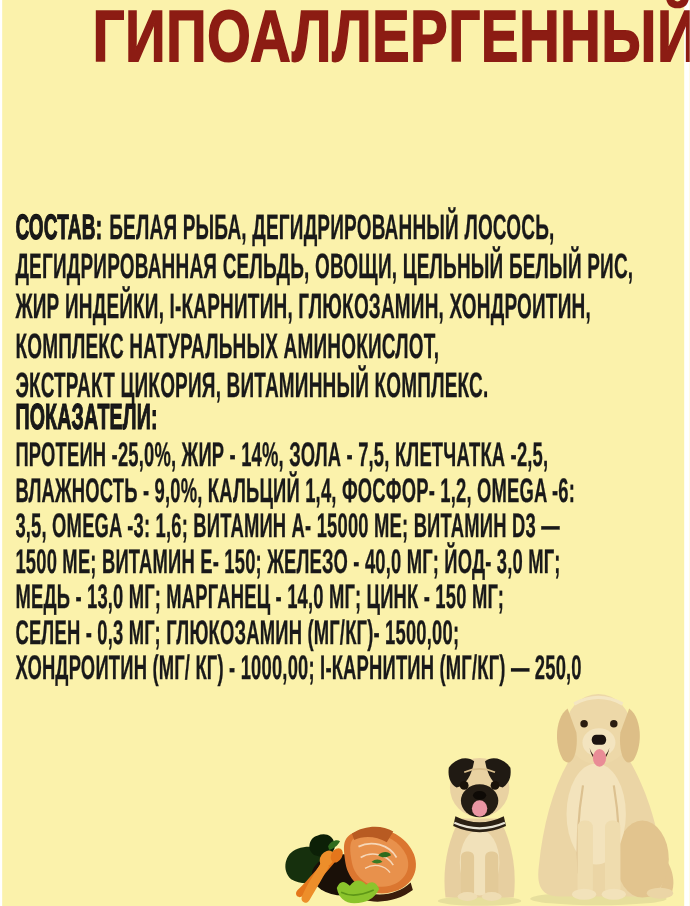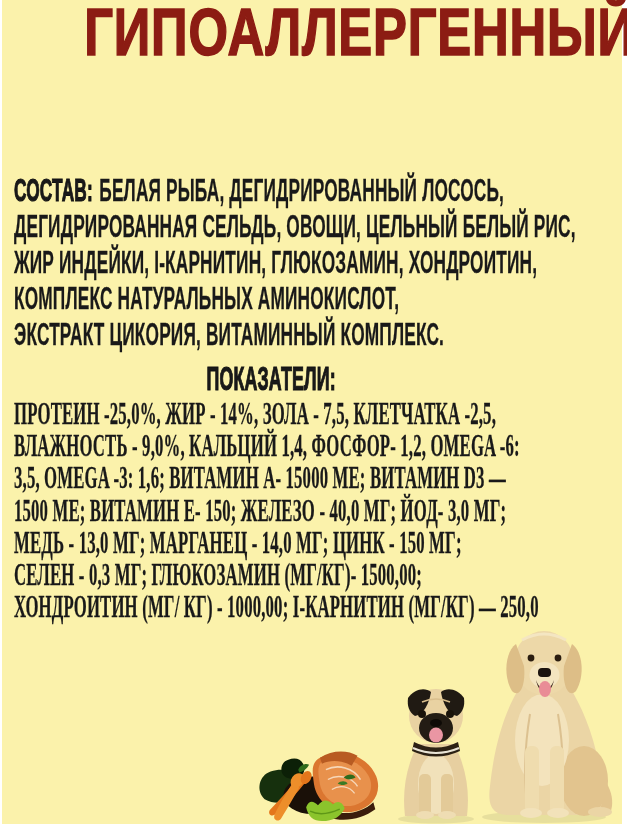--- a/index.html
+++ b/index.html
@@ -29,34 +29,34 @@
   }
   .t2-wrap { top:68px; }
   .sub {
     display:inline-block; white-space:nowrap;
     color:#7E1C12; font-weight:400; font-size:43px; line-height:46px;
     letter-spacing:1.5px; transform:scaleX(0.66);
   }
   .sub-wrap { top:131px; }
   
   .textblock { position:absolute; left:12px; right:0; z-index:3; color:#191919; }
-  .comp  { top:172px; }
+  .comp  { top:188px; }
   .cline {
     white-space:nowrap; font-weight:bold;
     font-size:32px; line-height:36px; letter-spacing:0.3px;
     transform:scaleX(0.54); transform-origin:0 50%;
     -webkit-text-stroke:0.3px #191919;
   }
   .lbl {
     -webkit-text-stroke:1.1px #111111;
     margin-right:12px;
   }
-  .ind-label-wrap { top:363px;text-align:right; }
+  .ind-label-wrap { top:363px; }
   .ind-label-wrap .cline { line-height:32px; font-size:33px; }
-  .ind { top:398px;font-family:Liberation Serif, serif; }
+  .ind { top:398px; }
   .iline {
     white-space:nowrap; font-weight:bold;
     font-size:31px; line-height:32.2px; letter-spacing:0.3px;
     transform:scaleX(0.54); transform-origin:0 50%;
     -webkit-text-stroke:0.3px #191919;
   }
   
   .artwork { position:absolute; left:0; right:0; bottom:0; top:0; z-index:1; }
   .art { position:absolute; bottom:0; }
   .art-food  { left:246px;  width:140px; height:84px;  }

